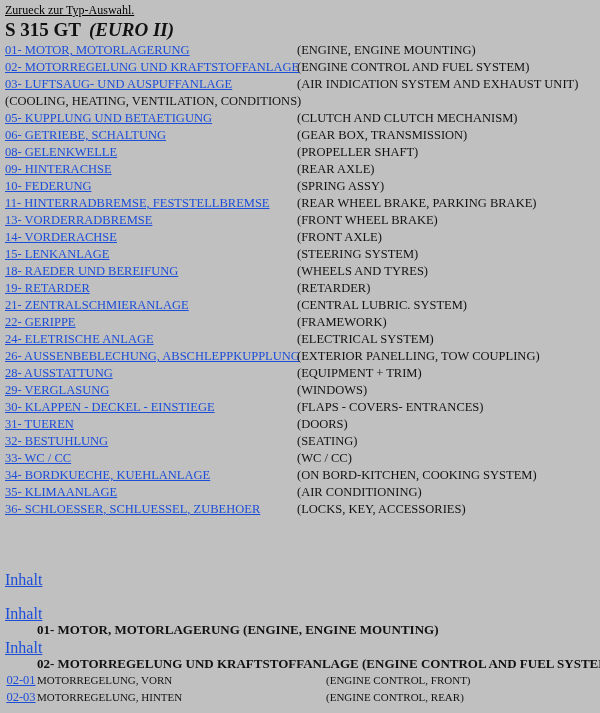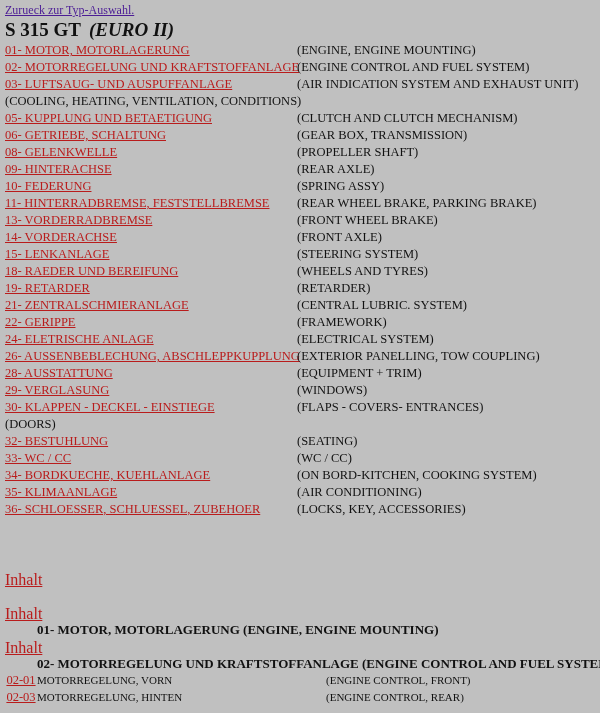--- a/index.html
+++ b/index.html
@@ -3,24 +3,24 @@
 <meta charset="utf-8">
 <style>
   html, body { margin: 0; padding: 0; }
   body {
     width: 600px; height: 713px; overflow: hidden;
     background: #c0c0c0;
     font-family: "Liberation Serif", "DejaVu Serif", serif;
     color: #111;
     position: relative;
   }
-  a { color: #b91c1c; text-decoration: underline; }
+  a { color: #1d4ed8; text-decoration: underline; }
   .back-link {
     position: absolute; left: 5px; top: 3px;
-    font-size: 12px; color: #4c1d95;
+    font-size: 12px; color: #000000;
   }
   .title {
     position: absolute; left: 5px; top: 18px;
     font-size: 19px; font-weight: bold; margin: 0; line-height: 24px;
     white-space: nowrap;
   }
   .title .sub { font-style: italic; margin-left: 8px; }
   .toc { position: absolute; left: 5px; top: 42px; width: 595px; }
   .toc-row { display: flex; height: 17px; line-height: 17px; font-size: 12.5px; white-space: nowrap; }
   .toc-row .de { width: 292px; flex: none; }
@@ -124,20 +124,21 @@
     </div>
   <div class="toc-row">
       <a class="de" href="#">29- VERGLASUNG</a>
       <span class="en">(WINDOWS)</span>
     </div>
   <div class="toc-row">
       <a class="de" href="#">30- KLAPPEN - DECKEL - EINSTIEGE</a>
       <span class="en">(FLAPS - COVERS- ENTRANCES)</span>
     </div>
   <div class="toc-row">
+      <a class="de" href="#">31- TUEREN</a>
       <span class="en">(DOORS)</span>
     </div>
   <div class="toc-row">
       <a class="de" href="#">32- BESTUHLUNG</a>
       <span class="en">(SEATING)</span>
     </div>
   <div class="toc-row">
       <a class="de" href="#">33- WC / CC</a>
       <span class="en">(WC / CC)</span>
     </div>

